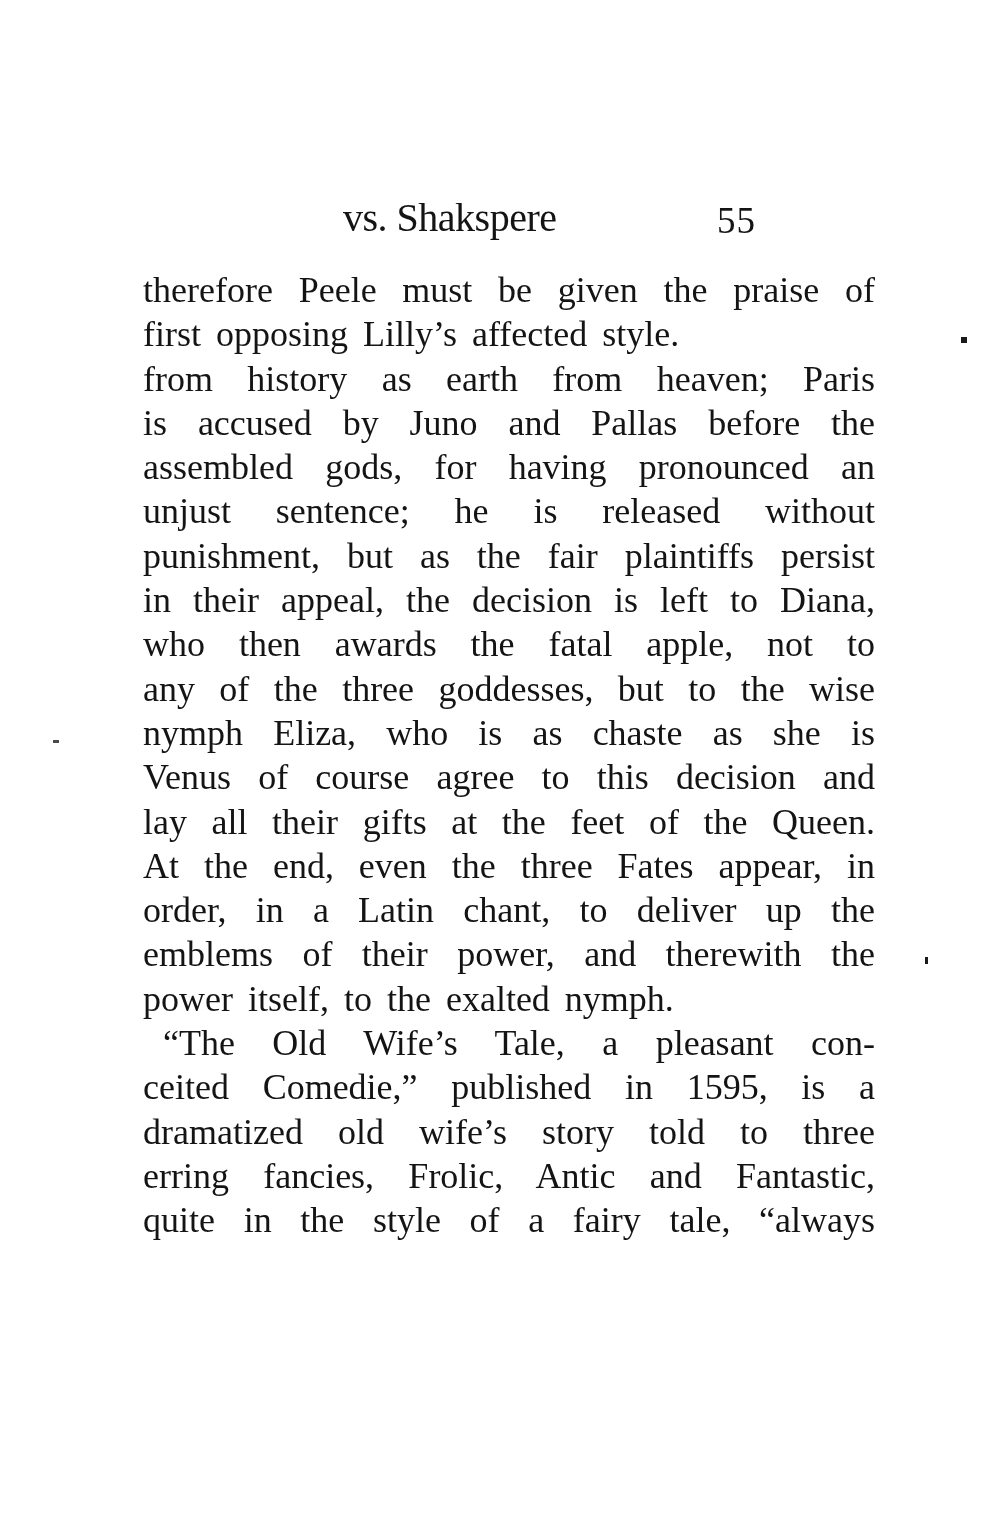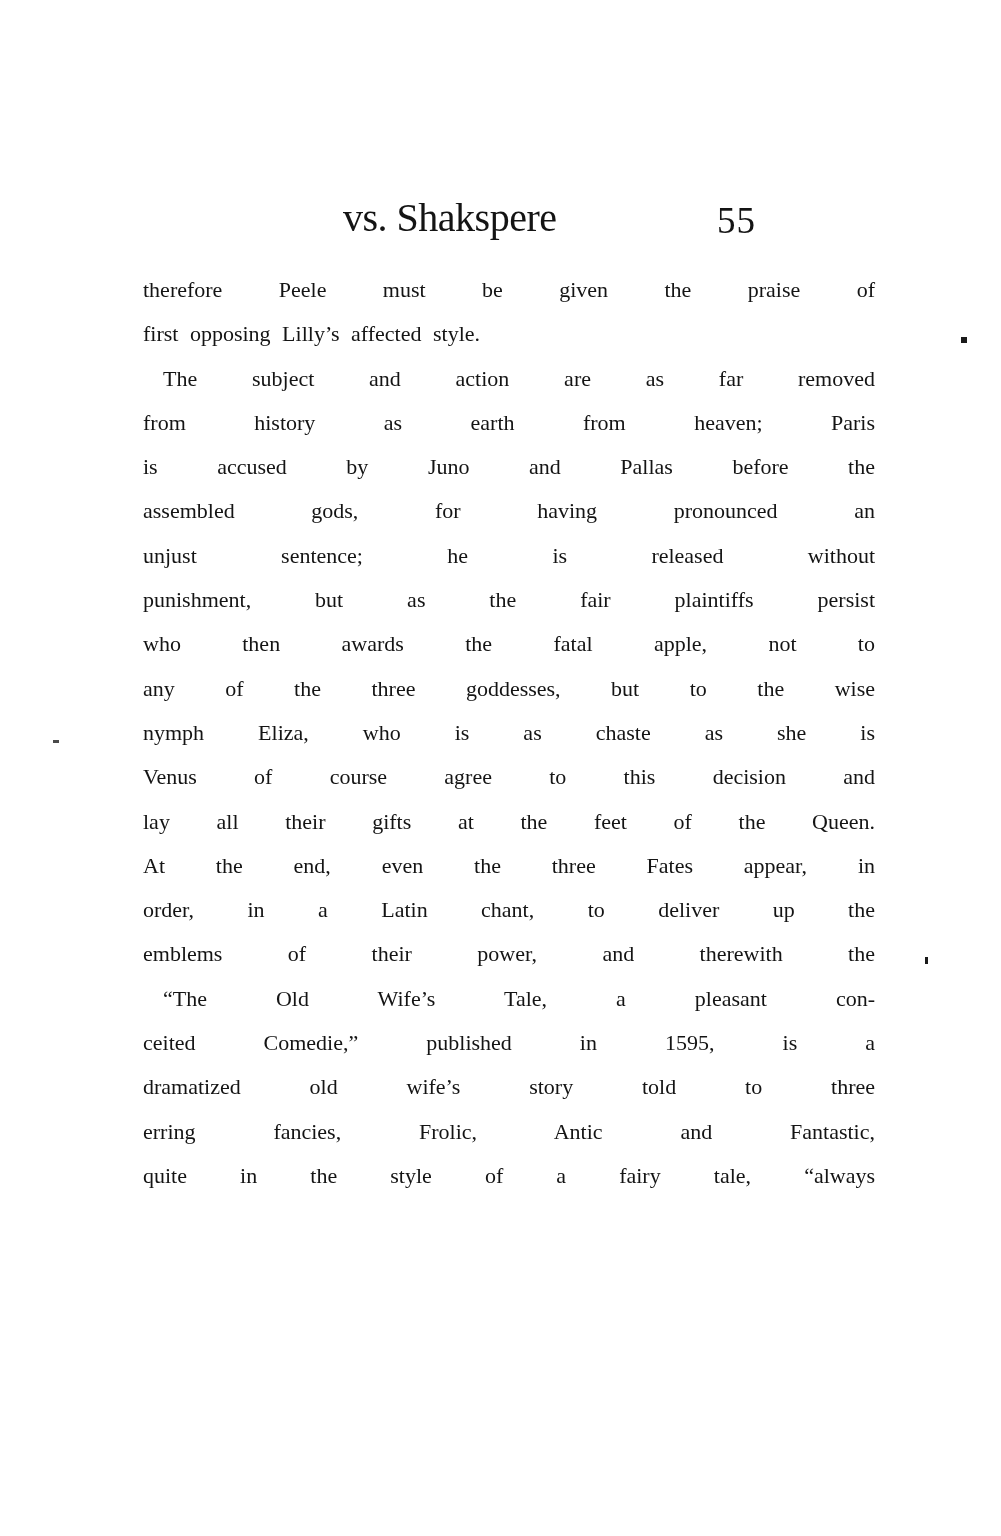--- a/index.html
+++ b/index.html
@@ -36,21 +36,21 @@
   }
   .text-block {
     position: absolute;
     left: 143px;
     top: 240px;
     width: 732px;
   }
   .line {
     height: 44.3px;
     line-height: 44.3px;
-    font-size: 22px;
+    font-size: 36px;
     text-align: justify;
     text-align-last: justify;
     word-spacing: 2px;
     white-space: nowrap;
     white-space: normal;
   }
   .line.indent {
     padding-left: 20px;
   }
   .line.para-end {
@@ -70,34 +70,35 @@
 <body>
 
 <div class="page">
 
   <div class="running-head">vs. Shakspere</div>
   <div class="page-number">55</div>
 
   <div class="text-block">
     <div class="line">therefore Peele must be given the praise of</div>
     <div class="line para-end">first opposing Lilly’s affected style.</div>
-    <div class="line indent">The subject and action are as far removed</div>
     <div class="line">from history as earth from heaven; Paris</div>
     <div class="line">is accused by Juno and Pallas before the</div>
     <div class="line">assembled gods, for having pronounced an</div>
     <div class="line">unjust sentence; he is released without</div>
     <div class="line">punishment, but as the fair plaintiffs persist</div>
+    <div class="line">in their appeal, the decision is left to Diana,</div>
     <div class="line">who then awards the fatal apple, not to</div>
     <div class="line">any of the three goddesses, but to the wise</div>
     <div class="line">nymph Eliza, who is as chaste as she is</div>
     <div class="line">Venus of course agree to this decision and</div>
     <div class="line">lay all their gifts at the feet of the Queen.</div>
     <div class="line">At the end, even the three Fates appear, in</div>
     <div class="line">order, in a Latin chant, to deliver up the</div>
     <div class="line">emblems of their power, and therewith the</div>
+    <div class="line para-end">power itself, to the exalted nymph.</div>
     <div class="line indent">“The Old Wife’s Tale, a pleasant con-</div>
     <div class="line">ceited Comedie,” published in 1595, is a</div>
     <div class="line">dramatized old wife’s story told to three</div>
     <div class="line">erring fancies, Frolic, Antic and Fantastic,</div>
     <div class="line">quite in the style of a fairy tale, “always</div>
   </div>
 
   <div class="speck speck-1"></div>
   <div class="speck speck-2"></div>
   <div class="speck speck-3"></div>

